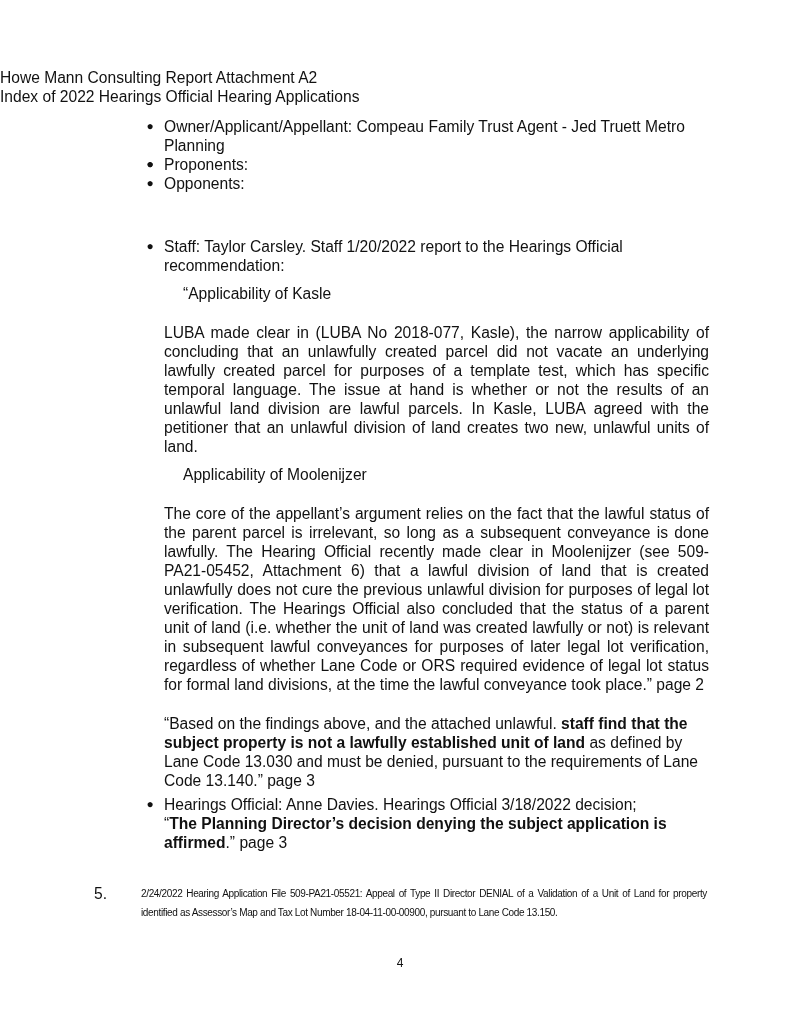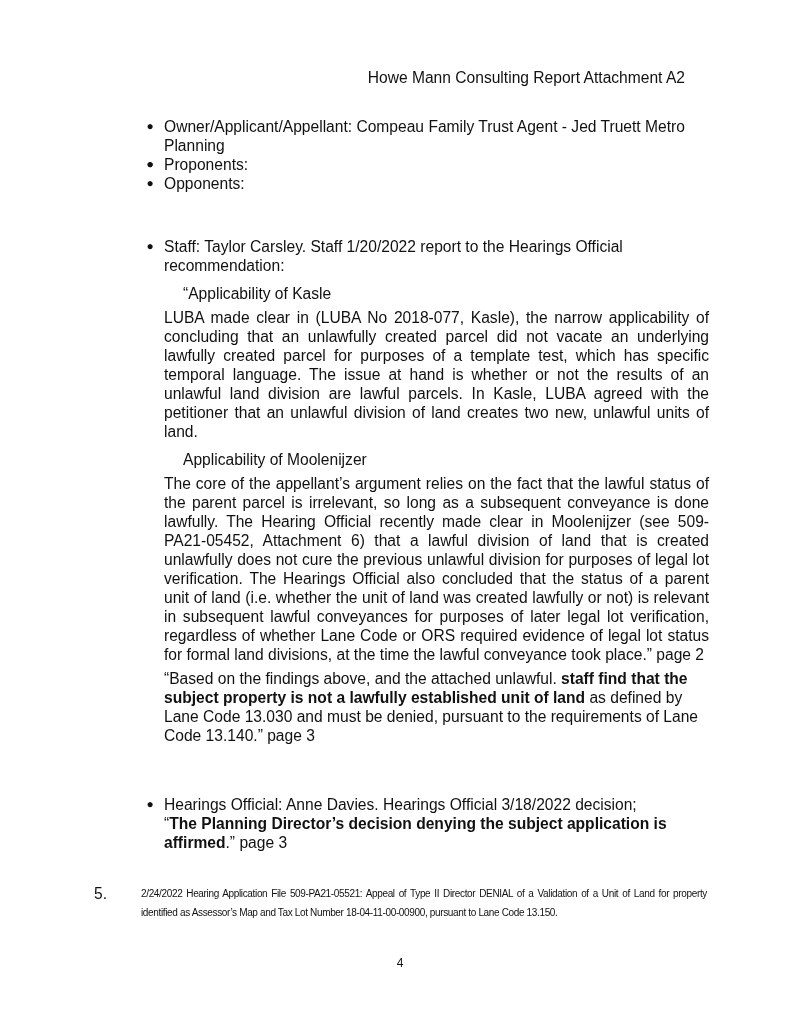--- a/index.html
+++ b/index.html
@@ -20,21 +20,21 @@
       position: absolute;
       left: 0; top: 0;
       width: 800px;
       height: 1035px;
     }
     .header {
       position: absolute;
       top: 68px;
       left: 0;
       width: 685px;
-      text-align: right;
+      text-align: left;
       line-height: 19px;
       font-size: 15.6px;
     }
     .header div { white-space: nowrap; }
 
     .bullets {
       position: absolute;
       left: 164px;
       width: 545px;
       margin: 0;
@@ -58,21 +58,21 @@
     #list-a { top: 117px; }
     #list-b { top: 237px; }
     #list-c { top: 795px; }
 
     .para {
       margin: 0;
       line-height: 19px;
     }
     .justify { text-align: justify; }
     .quote-title { margin-top: 9px; margin-left: 19px; }
-    .quote-para { margin-top: 5px; }
+    .quote-para { margin-top: 20px; }
     .ital { }
     .bold { font-weight: bold; }
 
     .numbered {
       position: absolute;
       top: 884px;
       left: 94px;
       width: 614px;
     }
     .numbered .num {
@@ -100,20 +100,21 @@
       line-height: 16px;
     }
   </style>
 </head>
 <body>
 
 <div class="page">
 
   <div class="header">
     <div>Howe Mann Consulting Report Attachment A2</div>
+    <div>Index of 2022 Hearings Official Hearing Applications</div>
   </div>
 
   <ul class="bullets" id="list-a">
     <li>
       <span class="dot">●</span>
       <span>Owner/Applicant/Appellant: Compeau Family Trust Agent - Jed Truett Metro Planning</span>
     </li>
     <li>
       <span class="dot">●</span>
     </li>

